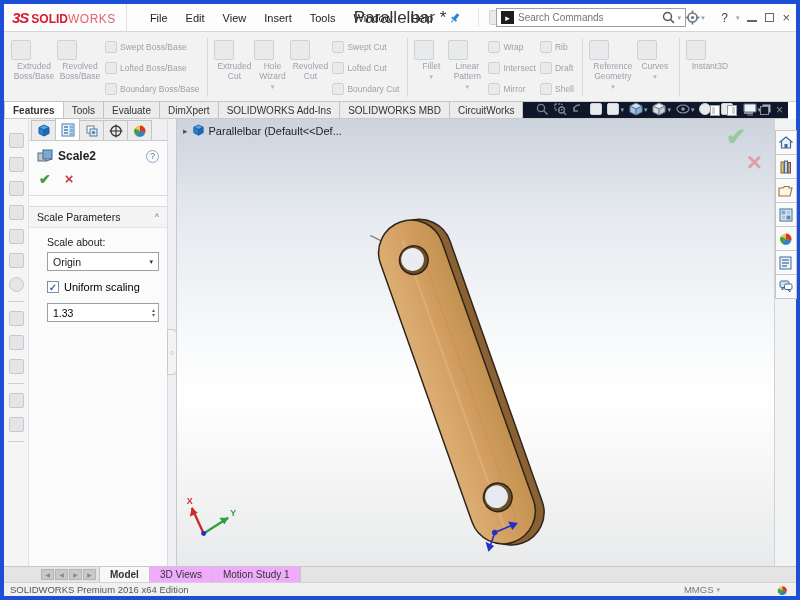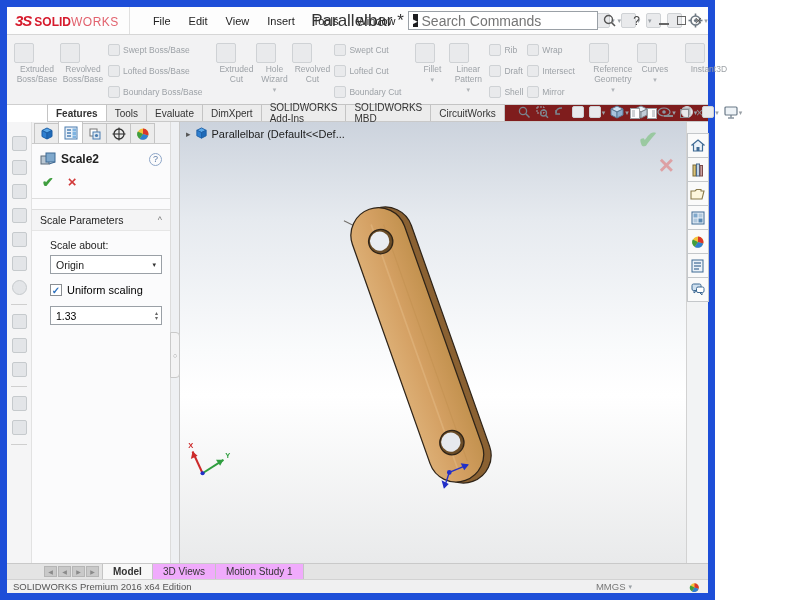--- a/index.html
+++ b/index.html
@@ -1,59 +1,59 @@
 <!DOCTYPE html>
 <html><head>
 <meta charset="utf-8">
 <style>
   * { margin:0; padding:0; box-sizing:border-box; font-family:"Liberation Sans", sans-serif; }
   html,body { width:800px; height:600px; overflow:hidden; background:#fff; }
-  .app { position:relative; width:715px; height:600px; border:7px solid #1d4ed8; }
+  .app { position:relative; width:800px; height:600px; border:4px solid #1d4ed8; }
 
   
   .titlebar { position:absolute; top:0; left:0; right:0; height:28px; background:#fdfdfd; border-bottom:1px solid #d6d6d6; display:flex; align-items:center; }
   .logo { display:flex; align-items:center; gap:3px; padding:0 10px 0 8px; height:100%; border-right:1px solid #e0e0e0; }
   .logo-mark { color:#d61a2c; font-weight:bold; font-style:italic; font-size:15px; letter-spacing:-1px; }
   .brand-bold { color:#d61a2c; font-weight:bold; font-size:12px; }
   .brand-light { color:#e2626e; font-size:12px; letter-spacing:0.5px; }
   .menus { display:flex; align-items:center; margin-left:14px; }
   .menu-item { font-size:11px; color:#222; padding:4px 9px; cursor:default; }
   .pin-icon { width:14px; height:14px; margin:0 6px; position:relative; }
   .pin-icon svg { display:block; }
   .qa-toolbar { display:flex; align-items:center; gap:2px; margin-left:10px; border-left:1px solid #e4e4e4; padding-left:8px; }
   .qa-btn { display:flex; align-items:center; gap:1px; padding:2px 2px; }
   .ghost { background:#e9eaec; border:1px solid #cfd2d5; border-radius:2px; }
   .gi16 { width:15px; height:15px; }
   .gi13 { width:12px; height:12px; }
   .caret { font-size:7px; color:#9aa0a6; line-height:1; }
   .doc-title { position:absolute; left:0; right:0; text-align:center; font-size:17px; color:#333; pointer-events:none; }
   .search-wrap { position:absolute; right:110px; display:flex; align-items:center; border:1px solid #9aa0a6; background:#fff; height:19px; width:190px; padding:0 4px; }
   .sw-search-icon { width:13px; height:13px; background:#1d1d1f; color:#fff; font-size:9px; display:flex; align-items:center; justify-content:center; margin-right:4px; }
-  .search-input { border:none; outline:none; flex:1; font-size:14px; color:#555; background:transparent; }
+  .search-input { border:none; outline:none; flex:1; font-size:10px; color:#555; background:transparent; }
   .search-mag { display:flex; align-items:center; gap:2px; }
   .win-controls { position:absolute; right:6px; display:flex; align-items:center; gap:8px; }
   .help-q { font-size:12px; color:#444; }
   .wc-min { width:10px; height:9px; border-bottom:2px solid #666; }
   .wc-max { width:9px; height:9px; border:1.5px solid #666; }
   .wc-close { font-size:13px; color:#555; line-height:1; }
 
   
   .ribbon { position:absolute; top:28px; left:0; right:0; height:70px; background:#f2f2f3; border-bottom:1px solid #cfcfcf; display:flex; align-items:stretch; padding:3px 2px 1px 4px; }
   .rgroup { display:flex; align-items:flex-start; padding:2px 3px; }
   .rsep { width:1px; background:#dadada; margin:3px 3px; }
   .rbig { width:46px; display:flex; flex-direction:column; text-align:center; padding-top:3px; }
   .rbig .rlabel { font-size:8.5px; color:#9da2a7; line-height:1.15; margin-top:2px; }
   .gicon-big { width:20px; height:20px; }
   .gicon-sm { width:12px; height:12px; flex:none; }
   .rsmalls { display:flex; flex-direction:column; justify-content:space-between; padding:4px 2px; height:62px; }
   .rsmall { display:flex; align-items:center; gap:3px; font-size:8.5px; color:#9da2a7; white-space:nowrap; }
   .rcaret-row { font-size:7px; color:#b0b4b8; margin-top:1px; }
 
   
-  .tabrow { position:absolute; top:98px; left:0; right:0; height:17px; background:#7f1d1d; border-bottom:1px solid #c9c9c9; display:flex; align-items:flex-end;margin-left:40px; }
+  .tabrow { position:absolute; top:98px; left:0; right:8px; height:17px; background:#0f172a; border-bottom:1px solid #c9c9c9; display:flex; align-items:flex-end; }
   .ctab { font-size:10px; color:#333; background:#ececec; border:1px solid #c4c4c4; border-bottom:none; padding:2px 8px 2px 8px; margin-right:-1px; height:17px; display:flex; align-items:center; }
   .ctab.active { background:#fff; font-weight:bold; position:relative; z-index:2; }
   .headsup { display:flex; align-items:center; gap:5px; margin-left:14px; margin-bottom:2px; }
   .hu { display:flex; align-items:center; gap:1px; }
   .docwin { position:absolute; right:5px; bottom:2px; display:flex; align-items:center; gap:7px; }
   .dw-pane { width:10px; height:11px; border:1px solid #9b9fa3; background:#fff; position:relative; }
   .dw-pane::after { content:""; position:absolute; top:1px; bottom:1px; width:3px; background:#cfd3d6; }
   .dw-pane.l::after { left:1px; } .dw-pane.r::after { right:1px; }
   .dw-min { width:9px; height:8px; border-bottom:2px solid #8a8e92; }
   .dw-rest { width:9px; height:9px; border:1.3px solid #8a8e92; box-shadow:2px -2px 0 -0.5px #b0b4b8; }
@@ -277,43 +277,43 @@
         <span class="rcaret-row">▾</span>
       </div>
       <div class="rbig" style="width:38px">
         <span class="ghost gicon-big"></span>
         <span class="rlabel">Linear Pattern</span>
         <span class="rcaret-row">▾</span>
       </div>
       <div class="rsmalls">
         <div class="rsmall">
             <span class="ghost gicon-sm"></span>
+            <span>Wrap</span>
+          </div>
+        <div class="rsmall">
+            <span class="ghost gicon-sm"></span>
+            <span>Intersect</span>
+          </div>
+        <div class="rsmall">
+            <span class="ghost gicon-sm"></span>
+            <span>Mirror</span>
+          </div>
+      </div>
+      <div class="rsmalls">
+        <div class="rsmall">
+            <span class="ghost gicon-sm"></span>
             <span>Rib</span>
           </div>
         <div class="rsmall">
             <span class="ghost gicon-sm"></span>
             <span>Draft</span>
           </div>
         <div class="rsmall">
             <span class="ghost gicon-sm"></span>
             <span>Shell</span>
-          </div>
-      </div>
-      <div class="rsmalls">
-        <div class="rsmall">
-            <span class="ghost gicon-sm"></span>
-            <span>Wrap</span>
-          </div>
-        <div class="rsmall">
-            <span class="ghost gicon-sm"></span>
-            <span>Intersect</span>
-          </div>
-        <div class="rsmall">
-            <span class="ghost gicon-sm"></span>
-            <span>Mirror</span>
           </div>
       </div>
     </div>
     <div class="rsep"></div>
     <div class="rgroup">
       <div class="rbig" style="width:48px">
         <span class="ghost gicon-big"></span>
         <span class="rlabel">Reference Geometry</span>
         <span class="rcaret-row">▾</span>
       </div>

